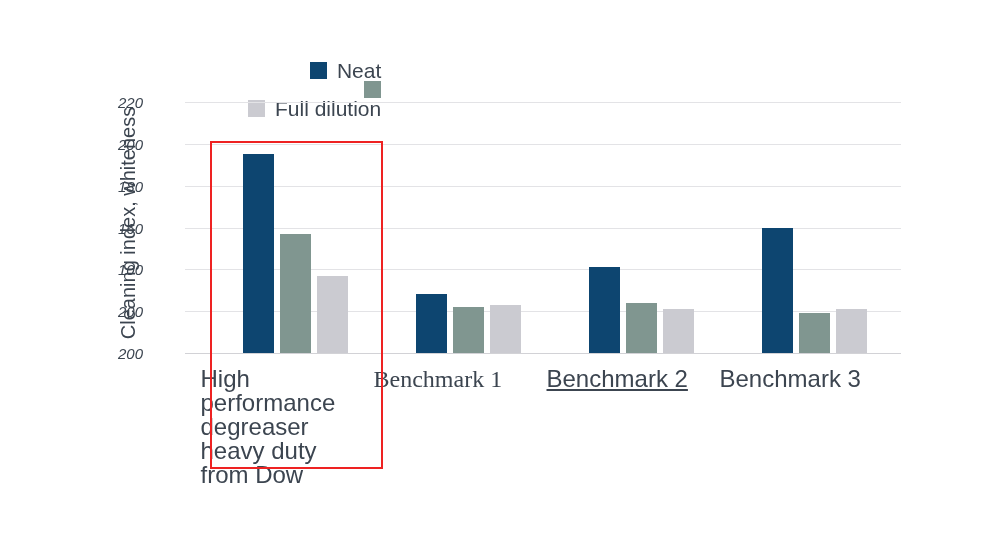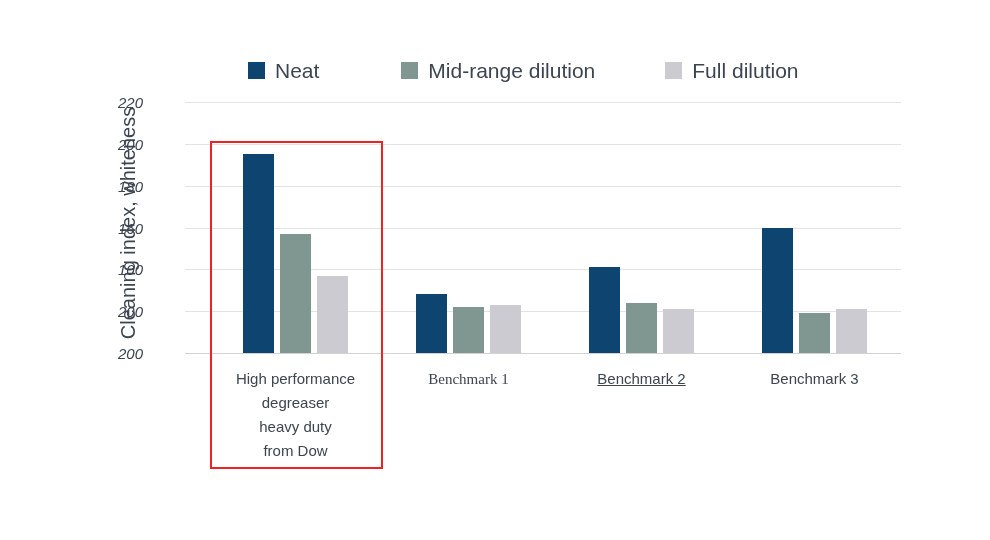--- a/index.html
+++ b/index.html
@@ -19,21 +19,22 @@
     overflow: hidden;
   }
 
   
   .legend {
     position: absolute;
     left: 248px;
     top: 60px;
     height: 30px;
     display: flex;
-    align-items: flex-start;
+    align-items: flex-end;
+    flex-direction: column;
   }
   .legend-item {
     display: flex;
     align-items: center;
     margin-right: 0;
   }
   .legend-swatch {
     width: 17px;
     height: 17px;
     display: inline-block;
@@ -111,23 +112,22 @@
     position: absolute;
     bottom: 0;
     width: 31px;
     box-sizing: border-box;
   }
 
   
   .cat-label {
     position: absolute;
     top: 367px;
-    font-size: 15px;
-    color: #3c4550;
-    text-align: center;
+    font-size: 24px;
+    color: #3c4550;
     line-height: 24px;
   }
   .cat-label span { display: block; }
 
   
   .highlight-box {
     position: absolute;
     left: 210px;
     top: 141px;
     width: 173px;
@@ -143,21 +143,20 @@
 <div id="chart-root">
 
   <div class="legend">
     <div class="legend-item">
       <span class="legend-swatch" style="background:#0d4570"></span>
       <span class="legend-label">Neat</span>
     </div>
     <div class="legend-gap-1"></div>
     <div class="legend-item">
       <span class="legend-swatch" style="background:#809690"></span>
-      <span class="legend-label">Mid-range dilution</span>
     </div>
     <div class="legend-gap-2"></div>
     <div class="legend-item">
       <span class="legend-swatch" style="background:#cbcbd1"></span>
       <span class="legend-label">Full dilution</span>
     </div>
   </div>
 
   <div class="y-axis-title">Cleaning index, whiteness</div>
 

